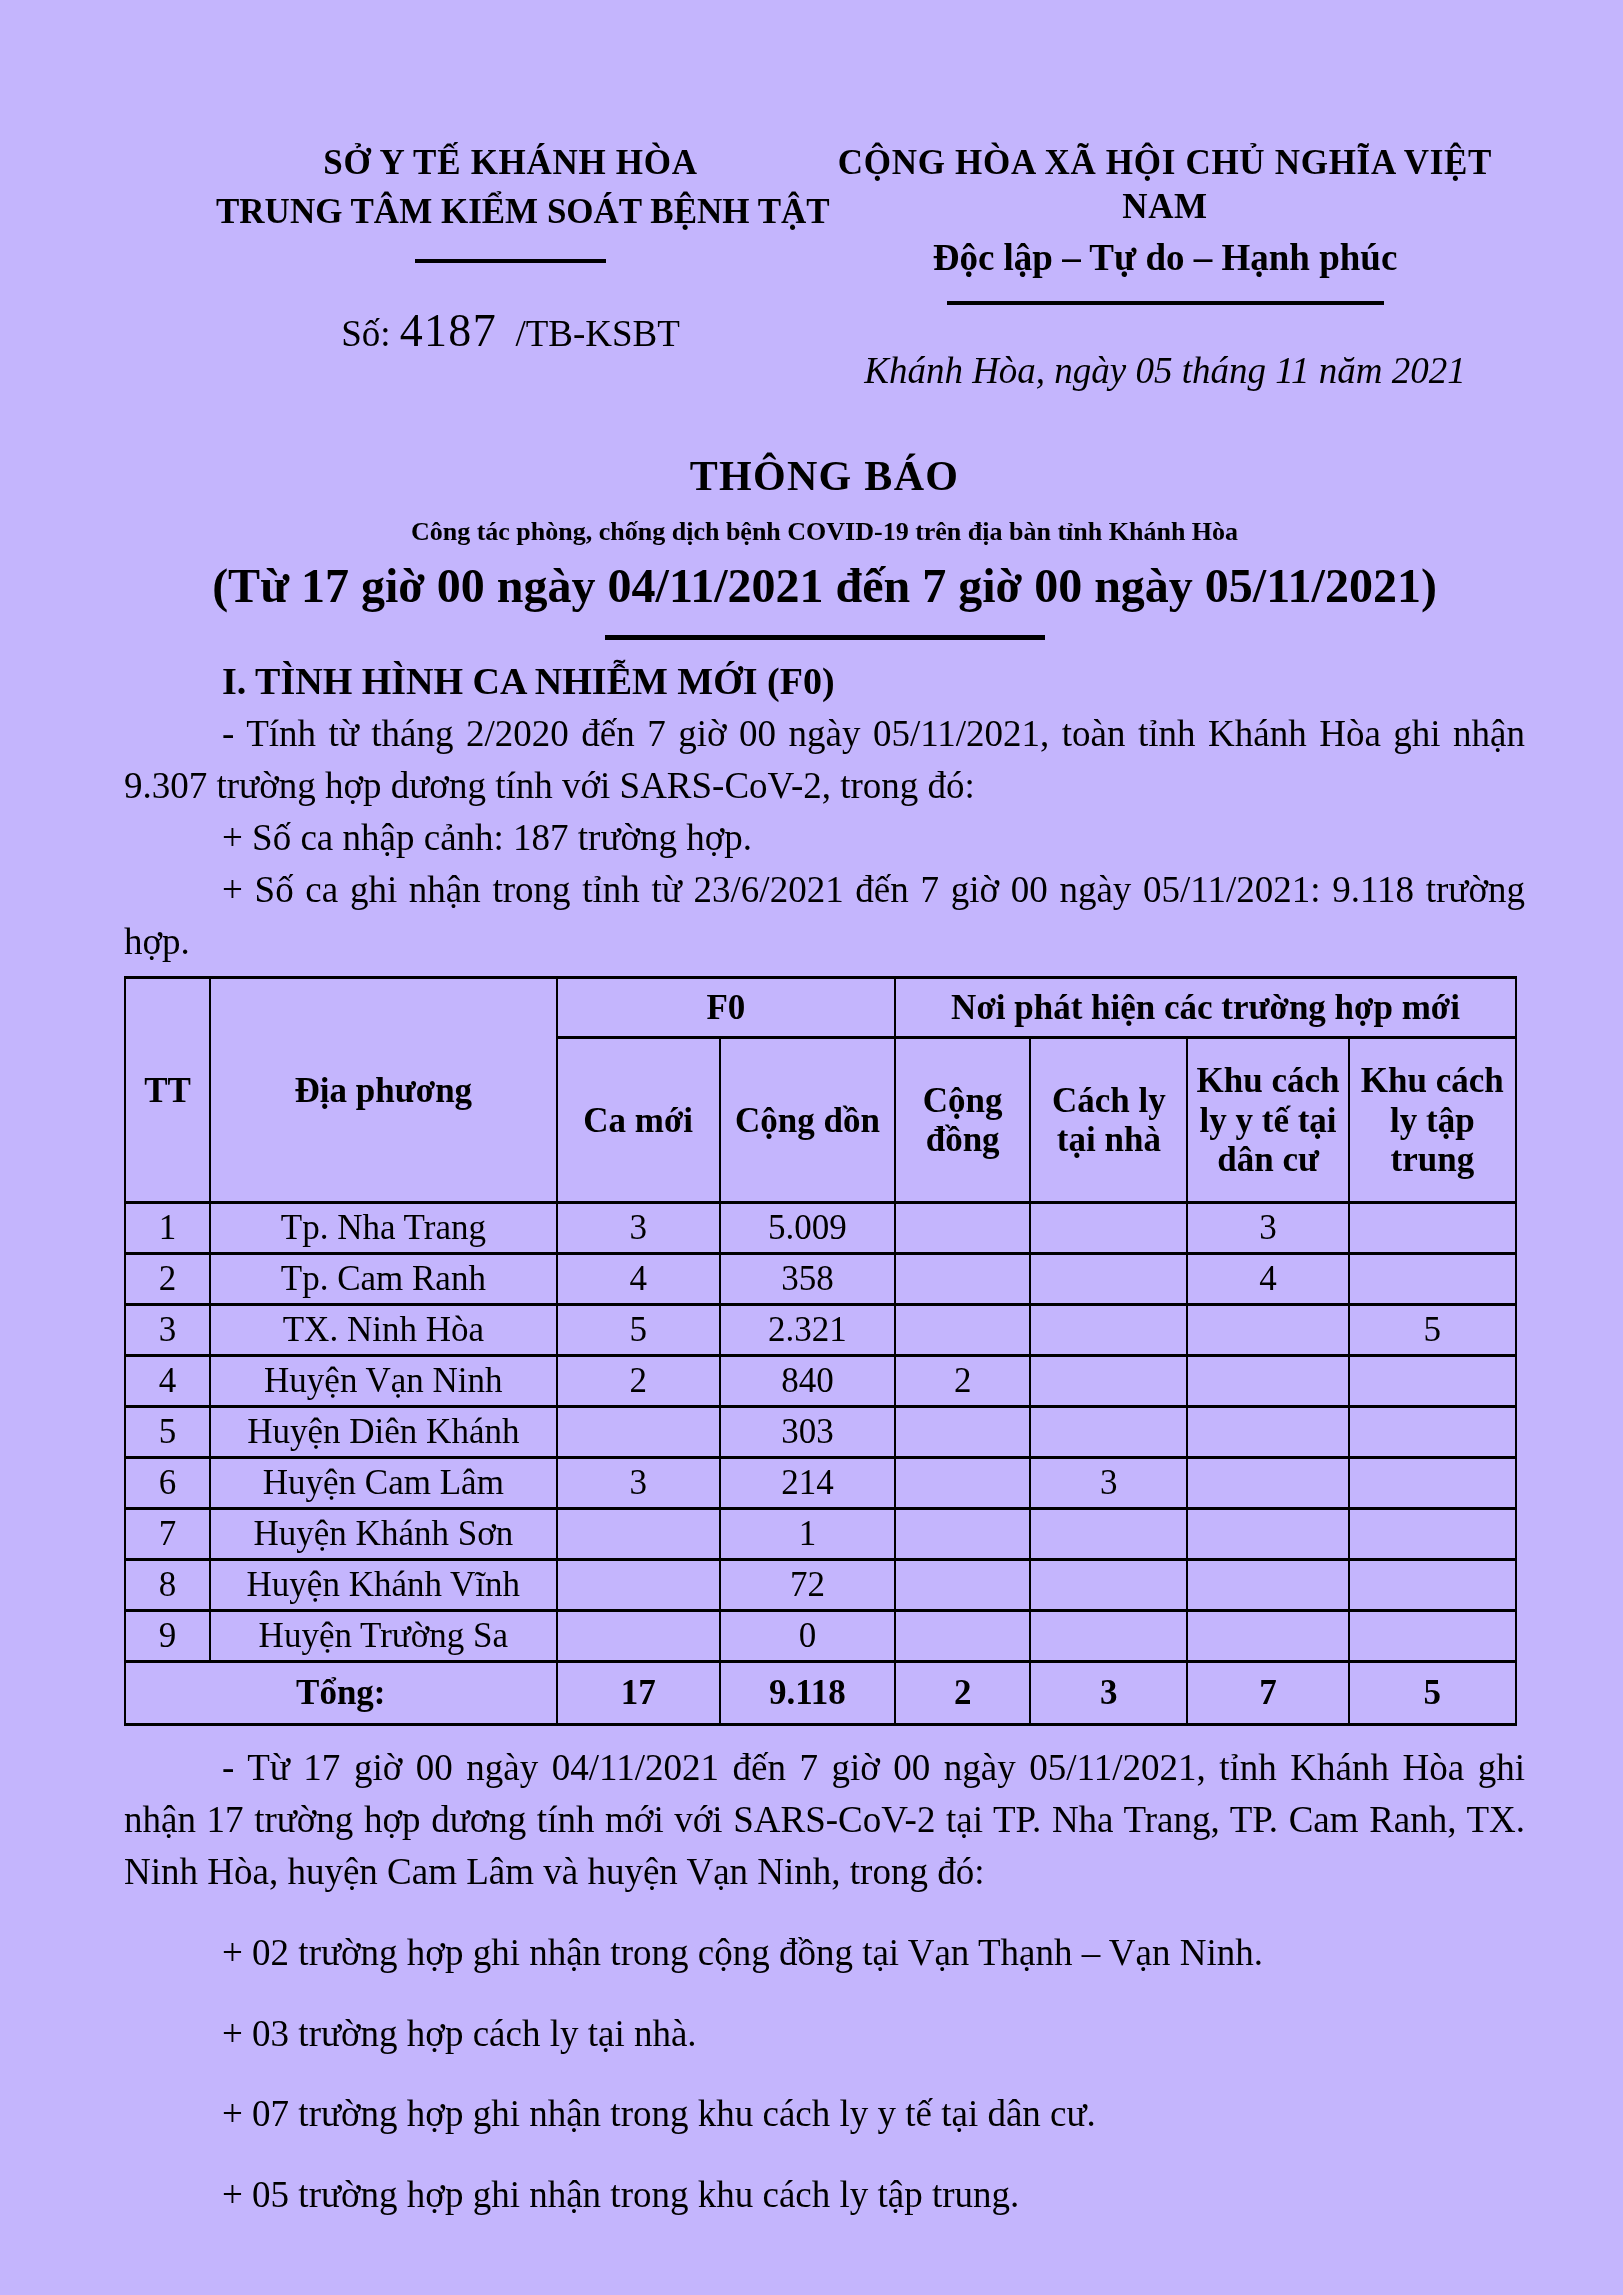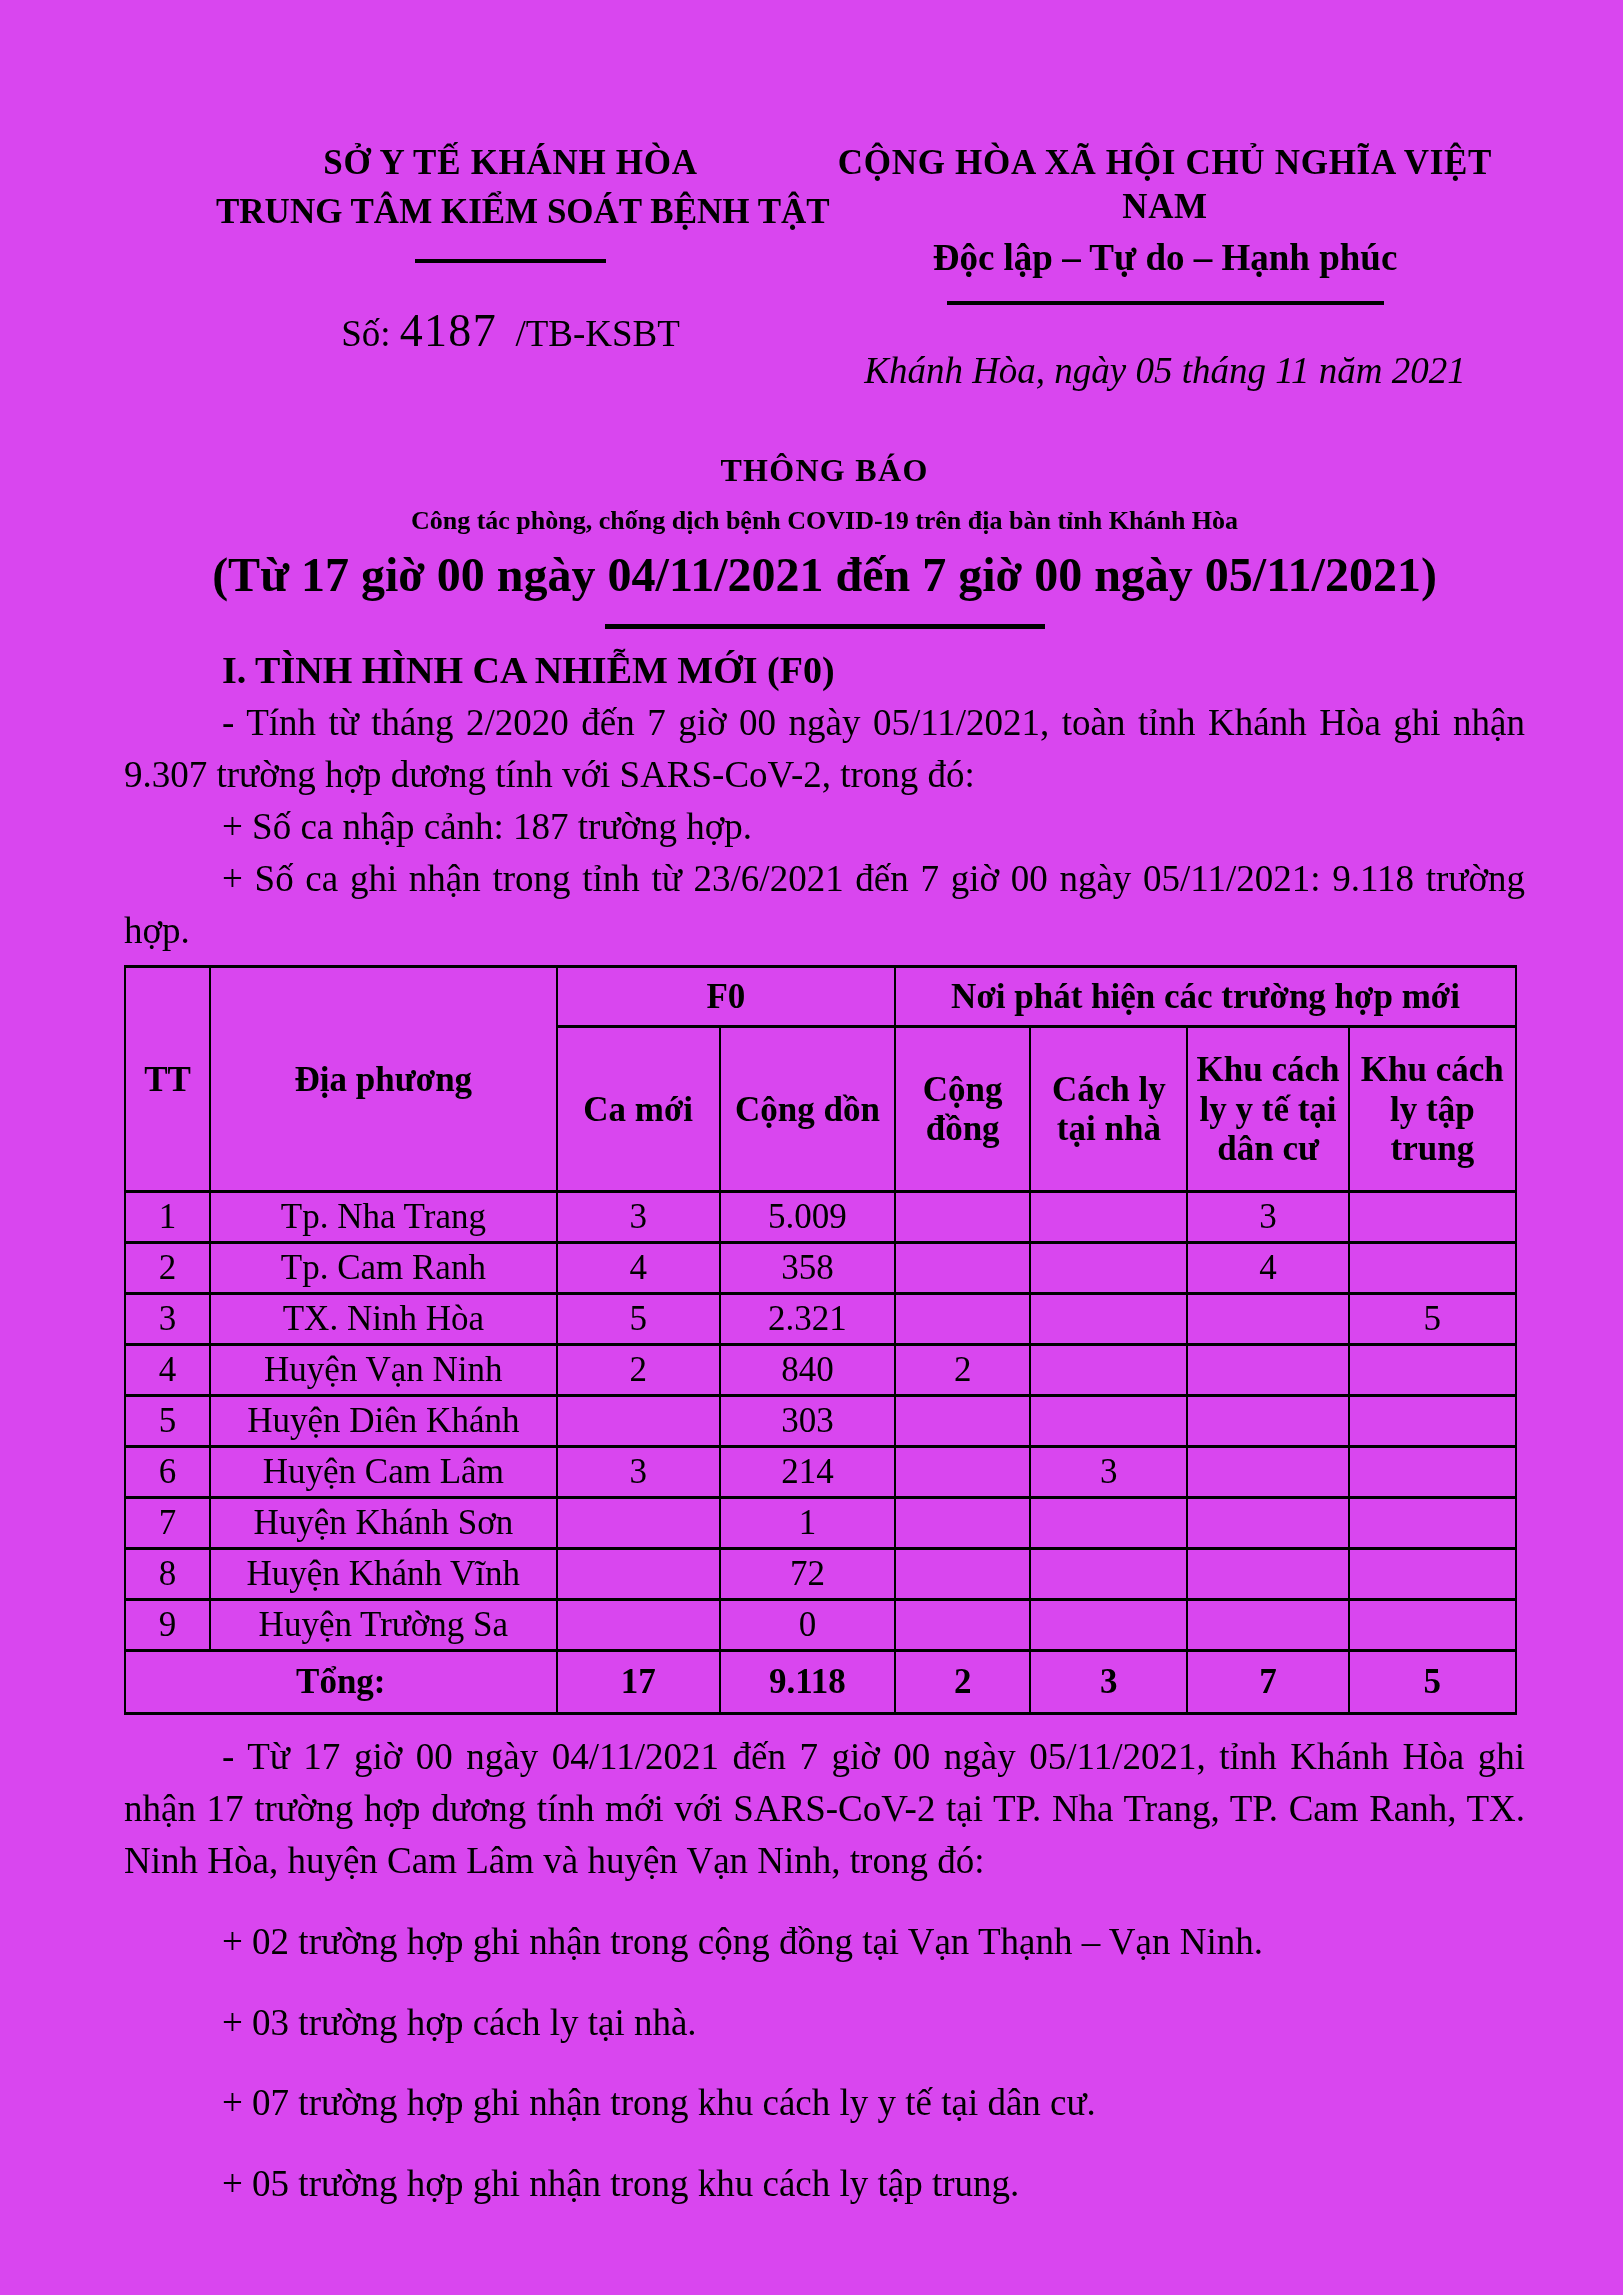--- a/index.html
+++ b/index.html
@@ -6,39 +6,39 @@
   html, body { background: #ffffff; }
   body {
     width: 1623px; height: 2295px;
     font-family: "Liberation Serif", "DejaVu Serif", serif;
     color: #000;
   }
   .page {
     width: 1623px; height: 2295px;
     padding: 141px 98px 0 124px;
     overflow: hidden;
-    background: #d946ef;
+    background: #c4b5fd;
   }
   
   .header-row { display: flex; padding-left: 92px; }
   .header-left { width: 589px; text-align: center; flex: 0 0 auto; }
   .header-right { flex: 1 1 auto; text-align: center; }
   .hdr-line1 { font-size: 35px; font-weight: bold; letter-spacing: 0.7px; line-height: 1.25; }
   .hdr-line2 { font-size: 35px; font-weight: bold; letter-spacing: 0px; line-height: 1.25; margin-top: 5.2px; white-space: nowrap; }
   .motto     { font-size: 37px; font-weight: bold; line-height: 1.25; margin-top: 6.5px; }
   .rule { height: 4.6px; background: #000; border: 0; }
   .rule-left  { width: 191px; margin: 25px auto 0 auto; }
   .rule-right { width: 437px; margin: 19.6px auto 0 auto; }
   .doc-number { margin-top: 41px; font-size: 37px; white-space: nowrap; }
   .doc-number .num { font-size: 46px; letter-spacing: 1.3px; }
   .doc-number .suffix { margin-left: 9.2px; }
   .date-line { margin-top: 44px; font-size: 37px; font-style: italic; }
   
   .title-block { margin-top: 60px; text-align: center; }
-  .title-main { font-size: 32px; font-weight: bold; letter-spacing: 1.3px; }
+  .title-main { font-size: 42px; font-weight: bold; letter-spacing: 1.3px; }
   .title-sub  { font-size: 26px; font-weight: bold; margin-top: 17px; }
   .title-period { font-size: 48px; font-weight: bold; margin-top: 10.5px; }
   .rule-title { width: 440px; height: 5.2px; margin: 22px auto 0 auto; }
   
   .section-1 { margin-top: 15px; }
   .sec-heading { font-size: 38px; font-weight: bold; text-indent: 98px; line-height: 1.4; }
   p.body-para {
     font-size: 37px; line-height: 1.4;
     text-indent: 98px; text-align: justify;
   }

